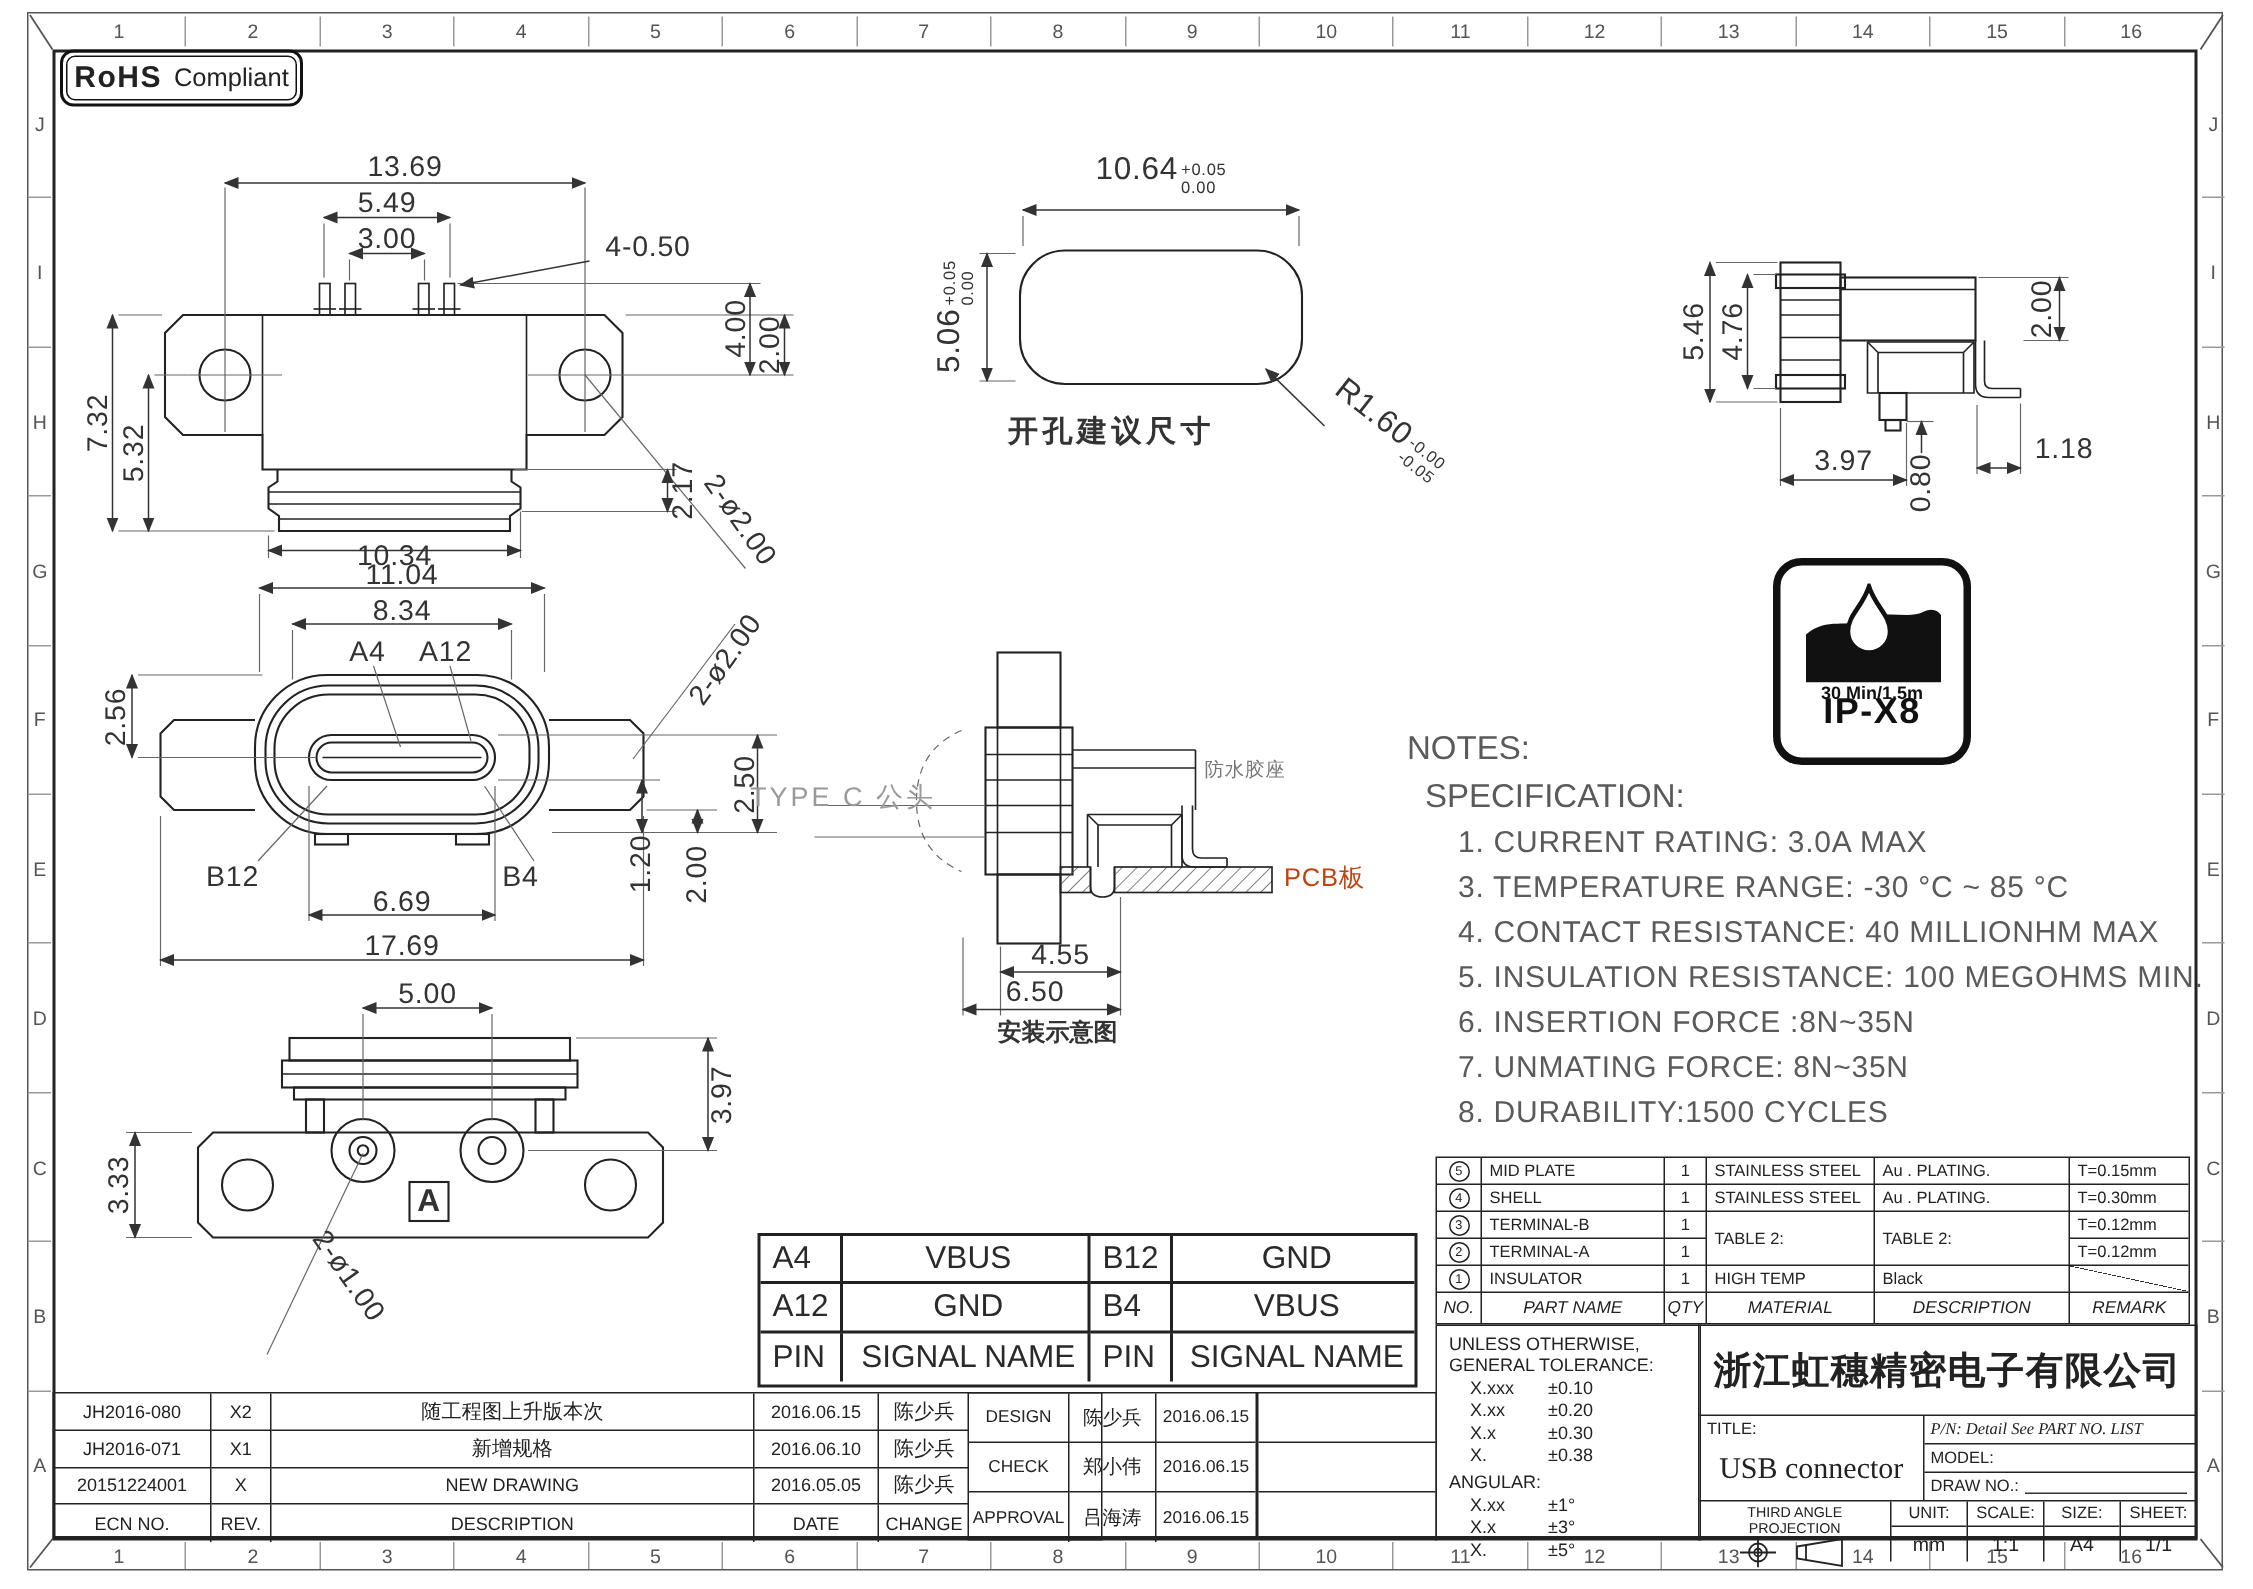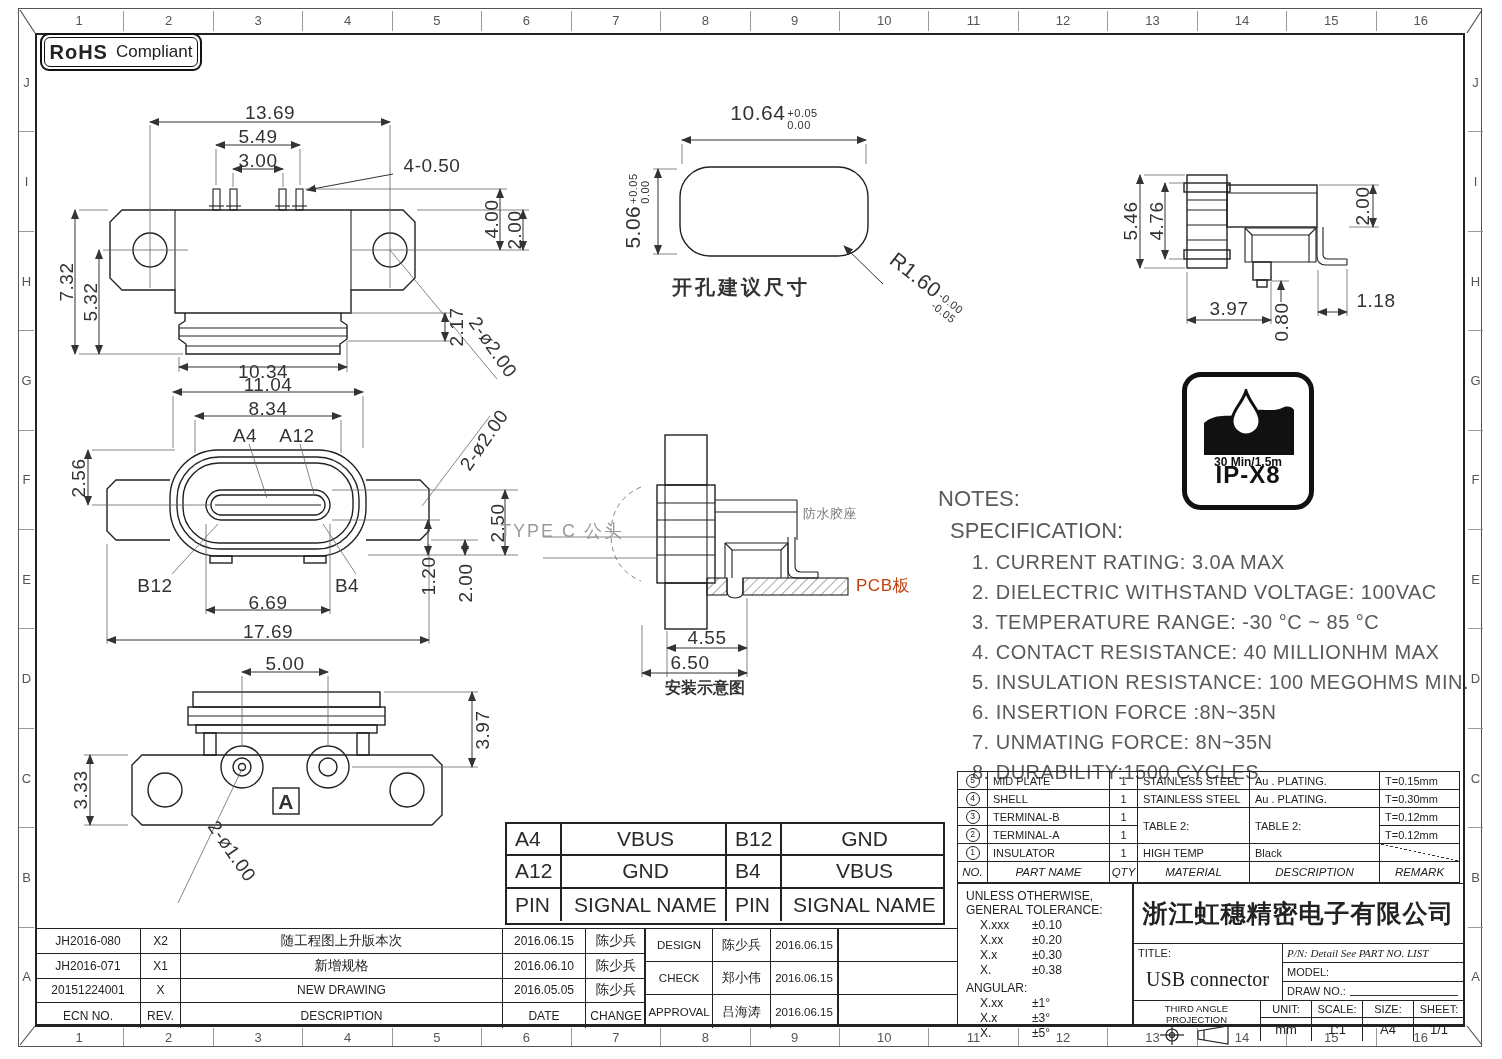--- a/index.html
+++ b/index.html
@@ -80,21 +80,21 @@
   .tb .pn-rows>div:last-child{border-bottom:none}
   .tb .pn-italic{font-family:"Liberation Serif",serif;font-style:italic}
   .tb .bot{height:39.5px;display:flex;box-sizing:border-box}
   .tb .proj{width:128px;border-right:1.5px solid #222;box-sizing:border-box;text-align:center}
   .tb .proj .plabel{font-size:9.5px;font-weight:normal;margin-top:2px}
   .tb .col4{flex:1;display:flex;flex-direction:column;border-right:1.5px solid #222;box-sizing:border-box}
   .tb .col4:last-child{border-right:none}
   .tb .col4 .clabel{height:17px;border-bottom:1px solid #222;display:flex;align-items:center;justify-content:center;font-size:11px;box-sizing:border-box}
   .tb .col4 .cval{flex:1;display:flex;align-items:center;justify-content:center;font-size:13px}
   
-  .rev{left:35px;top:928px;width:610px;height:99px;display:grid;
+  .rev{left:35px;top:928px;width:700px;height:99px;display:grid;
      grid-template-columns:105px 40px 322px 83px 60px;grid-template-rows:repeat(4,24.75px);
      border:1.5px solid #222;box-sizing:border-box;font-size:12px;color:#222}
   .rev>div{border-right:1px solid #222;border-bottom:1px solid #222;display:flex;align-items:center;justify-content:center;box-sizing:border-box;white-space:nowrap}
   .rev>div.lc{border-right:none}
   .rev>div.lr{border-bottom:none}
   .rev .cjk{font-size:13.5px}
   .appr{left:645px;top:928px;width:193px;height:99px;display:grid;
      grid-template-columns:67px 58px 66px;grid-template-rows:repeat(3,33px);
      border:1.5px solid #222;box-sizing:border-box;font-size:11.5px;color:#222}
   .appr>div{border-right:1px solid #222;border-bottom:1px solid #222;display:flex;align-items:center;justify-content:center;box-sizing:border-box;white-space:nowrap}
@@ -514,21 +514,20 @@
       <path d="M52,2 C48,15 38,21 38,32 a14,14 0 0 0 28,0 C66,21 56,15 52,2 Z" fill="#fff" stroke="#111" stroke-width="3"></path>
     </svg>
     <div class="rating">30 Min/1.5m</div>
     <div class="code">IP-X8</div>
   </div>
 
   <div class="abs notes">
     <div class="n-title">NOTES:</div>
     <div class="n-sub">SPECIFICATION:</div>
     <div class="n-item">1. CURRENT RATING: 3.0A MAX</div>
-    <div class="n-item">2. DIELECTRIC WITHSTAND VOLTAGE: 100VAC</div>
     <div class="n-item">3. TEMPERATURE RANGE: -30 °C ~ 85 °C</div>
     <div class="n-item">4. CONTACT RESISTANCE: 40 MILLIONHM MAX</div>
     <div class="n-item">5. INSULATION RESISTANCE: 100 MEGOHMS MIN.</div>
     <div class="n-item">6. INSERTION FORCE :8N~35N</div>
     <div class="n-item">7. UNMATING FORCE: 8N~35N</div>
     <div class="n-item">8. DURABILITY:1500 CYCLES</div>
   </div>
 
   <div class="abs pin-table">
     <div>A4</div>

